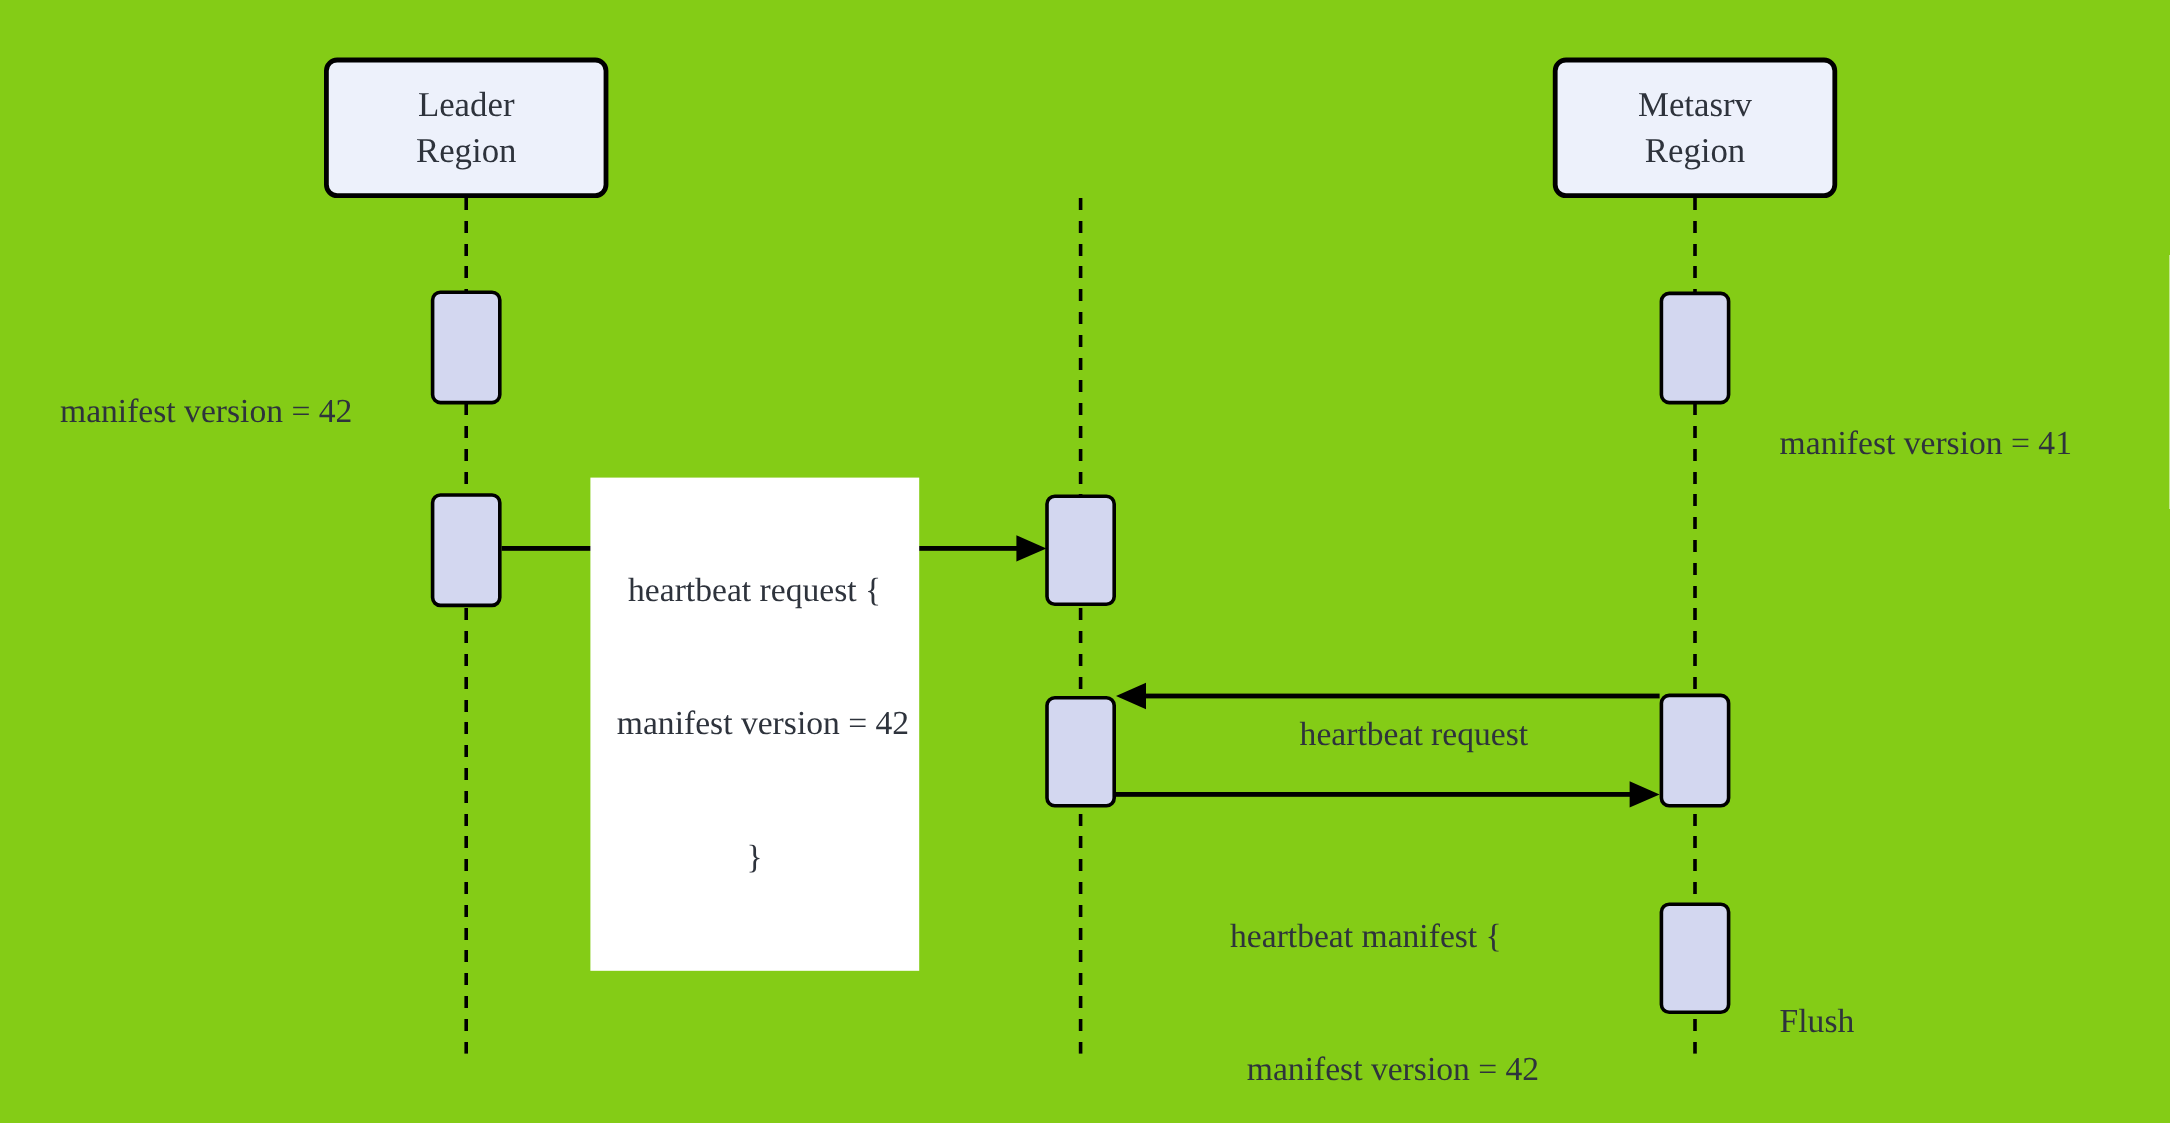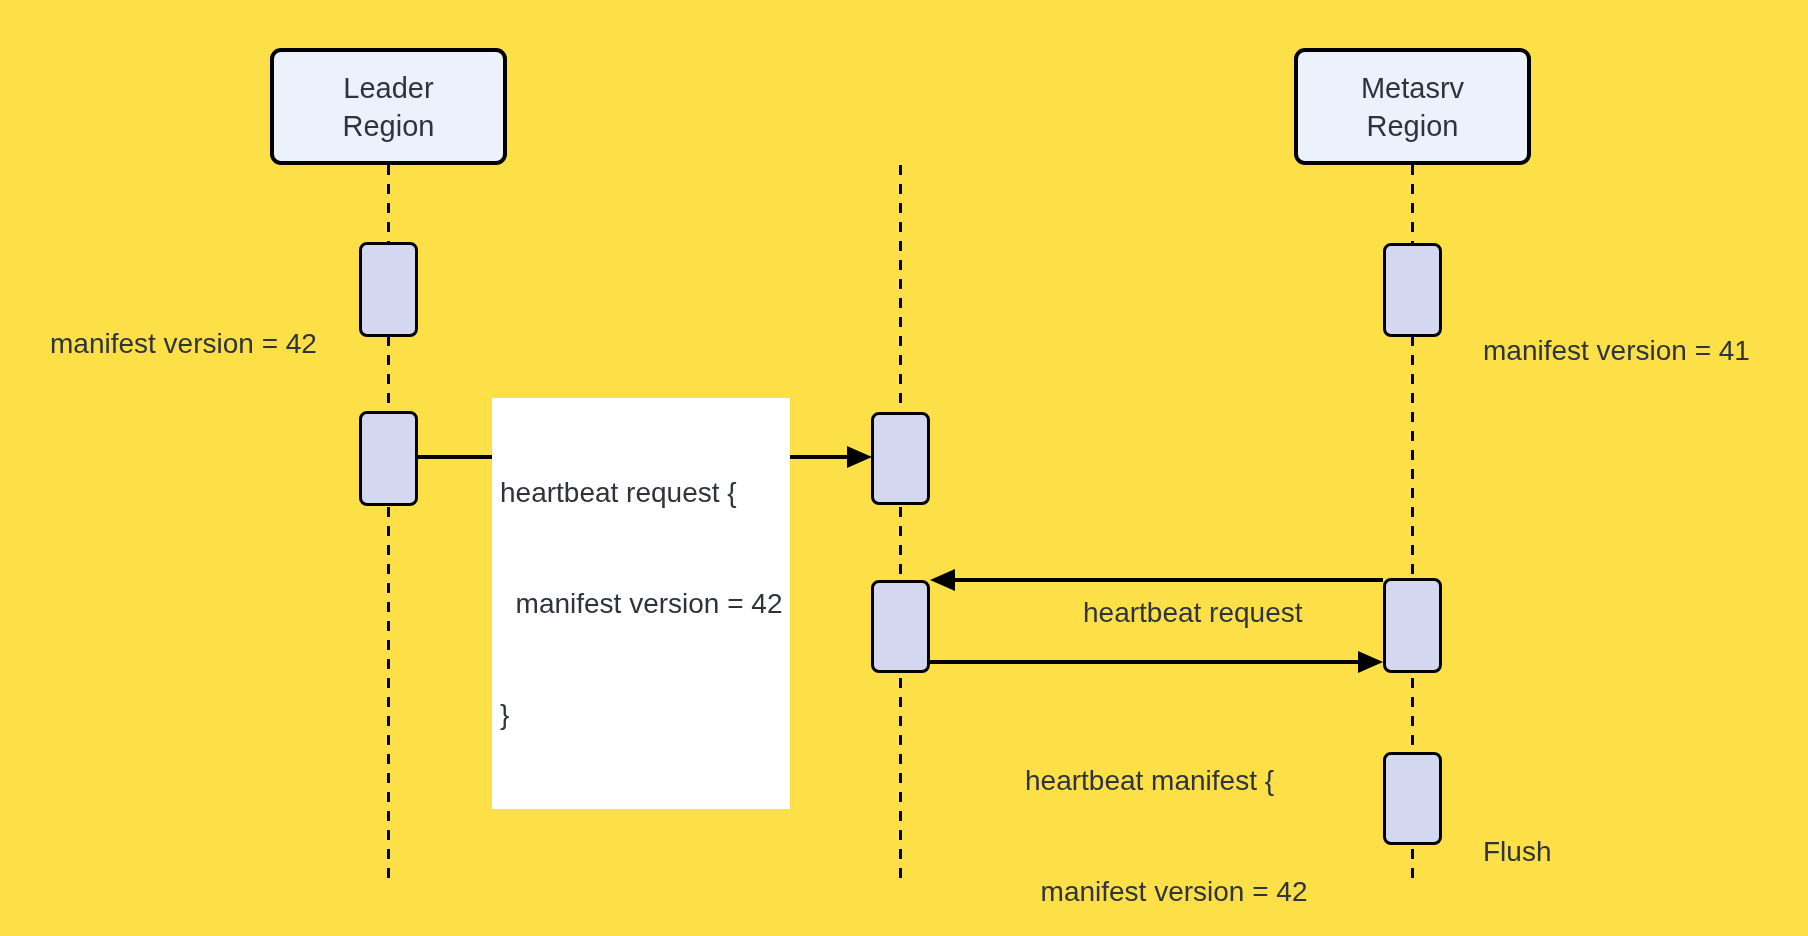--- a/index.html
+++ b/index.html
@@ -1,22 +1,22 @@
 <!DOCTYPE html>
 <html><head>
 <meta charset="utf-8">
 <style>
   html, body { margin: 0; padding: 0; background: #ffffff; }
   #canvas {
     position: relative;
     width: 1808px;
     height: 936px;
-    background: #fde047;
+    background: #84cc16;
     overflow: hidden;
-    font-family: Liberation Sans, sans-serif;
+    font-family: Liberation Serif, serif;
     color: #2e333c;
   }
 
   .participant {
     position: absolute;
     top: 48px;
     width: 237px;
     height: 117px;
     box-sizing: border-box;
     background: #edf1fb;
@@ -78,20 +78,21 @@
   .label {
     position: absolute;
     font-size: 28px;
     line-height: 37px;
     white-space: pre;
     z-index: 4;
   }
   .label.masked {
     background: #ffffff;
     padding: 2px 8px;
+    text-align: center;
   }
 </style>
 </head>
 <body>
 
 <div id="canvas">
 
   <div class="lifeline" style="left: 387px;"></div>
   <div class="lifeline" style="left: 899px;"></div>
   <div class="lifeline" style="left: 1411px;"></div>
@@ -132,21 +133,21 @@
   <div class="label" style="left: 1025px; top: 688px;">
     <div>heartbeat manifest {</div>
     <div>  manifest version = 42</div>
     
   </div>
 
   <div class="label" style="left: 50px; top: 251px;">
     <div>manifest version = 42</div>
   </div>
 
-  <div class="label" style="left: 1483px; top: 258px;">
+  <div class="label" style="left: 1483px; top: 277px;">
     <div>manifest version = 41</div>
   </div>
 
   <div class="label" style="left: 1483px; top: 759px;">
     <div>Flush</div>
     
   </div>
 
 </div>
 

